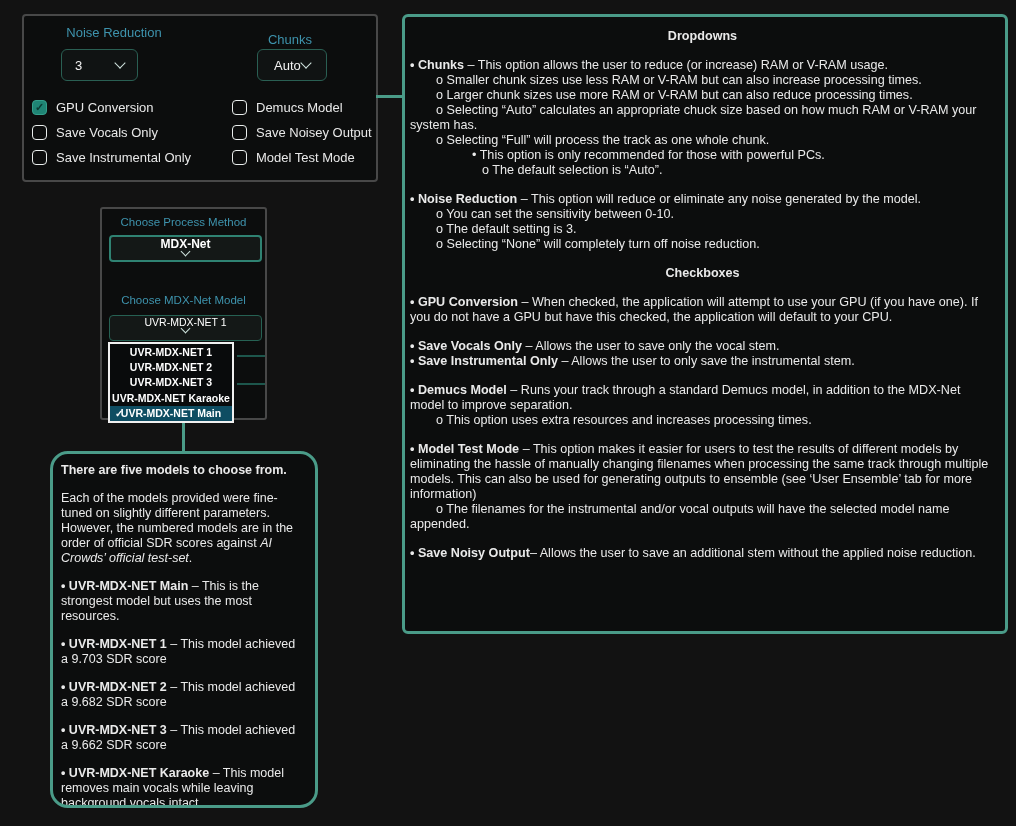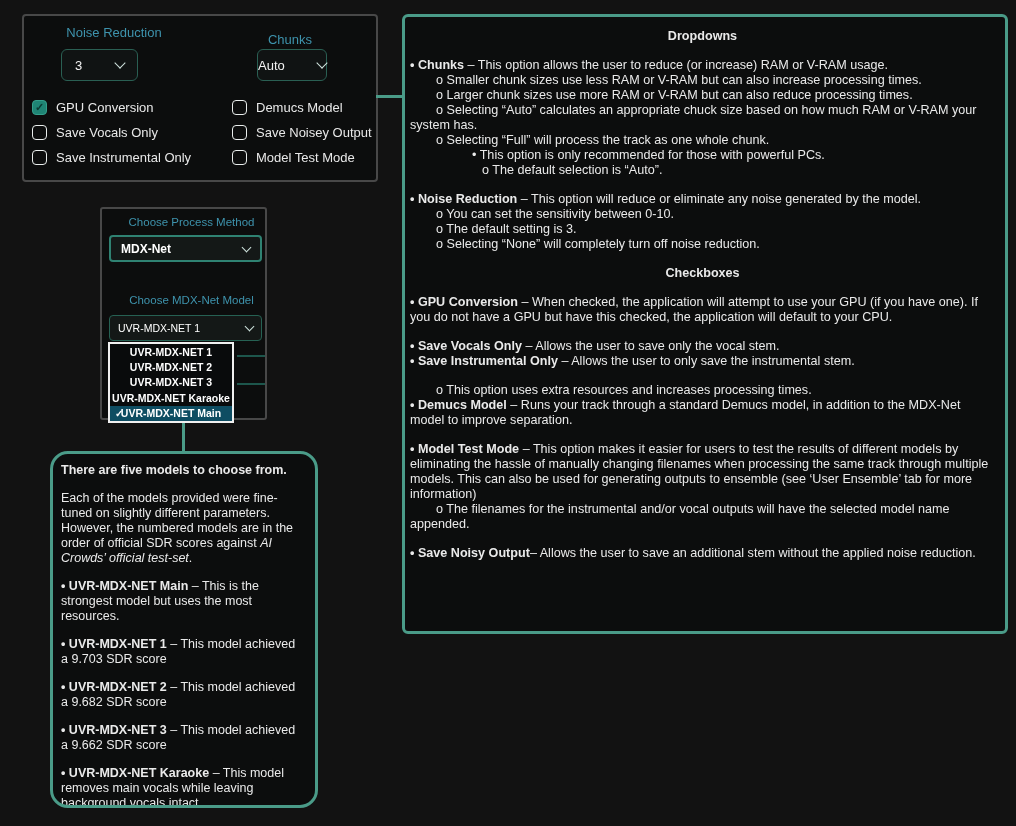--- a/index.html
+++ b/index.html
@@ -11,21 +11,21 @@
 
   
   #options-panel{left:22px;top:14px;width:356px;height:168px;}
   .opt-label{position:absolute;color:#3e93ad;font-size:13px;text-align:center;}
   .lbl-nr{left:24px;top:9px;width:132px;}
   .lbl-ch{left:228px;top:16px;width:76px;}
   .select{position:absolute;display:flex;align-items:center;justify-content:space-between;
           background:#101313;border:1px solid #2a5f53;border-radius:6px;color:#f2f2f2;
           box-sizing:border-box;cursor:pointer;}
   .sel-nr{left:37px;top:33px;width:77px;height:32px;font-size:13px;padding:0 13px;}
-  .sel-ch{left:233px;top:33px;width:70px;height:32px;font-size:13px;padding:0 0;}
+  .sel-ch{left:233px;top:33px;width:70px;height:32px;font-size:13px;padding:0 16px;}
   .chev{width:7px;height:7px;border-right:1.5px solid #cfe3de;border-bottom:1.5px solid #cfe3de;
         transform:rotate(45deg);margin-top:-4px;flex:none;}
   .cb-col{position:absolute;display:flex;flex-direction:column;gap:10px;}
   .cb-left{left:8px;top:84px;}
   .cb-right{left:208px;top:84px;}
   .cbrow{display:flex;align-items:center;gap:9px;height:15px;cursor:pointer;}
   .cb{width:15px;height:15px;border:1.5px solid #e9edec;border-radius:4px;box-sizing:border-box;
       display:flex;align-items:center;justify-content:center;flex:none;background:transparent;}
   .cb.checked{background:#1f8575;border-color:#35a08c;}
   .tick{color:#0b3b33;font-size:11px;font-weight:bold;line-height:1;}
@@ -40,24 +40,24 @@
               color:#eaeaea;font-size:12.6px;line-height:15px;}
   #help-panel .gap{height:14px;}
   .ln{margin:0;}
   .bhead{margin:0;text-align:center;font-weight:bold;}
   .ind1{text-indent:26px;}
   .ind2{text-indent:62px;}
   .ind3{text-indent:72px;}
 
   
   #process-panel{left:100px;top:207px;width:167px;height:213px;border-radius:3px;}
-  .pp-label{position:absolute;left:8px;width:100%;text-align:center;color:#3e93ad;font-size:11.5px;}
+  .pp-label{position:absolute;left:0;width:100%;text-align:center;color:#3e93ad;font-size:11.5px;}
   .pp1{top:7px;} .pp2{top:85px;}
   .select2{position:absolute;left:7px;width:153px;display:flex;align-items:center;
-           justify-content:space-between;box-sizing:border-box;background:#141817;color:#fff;cursor:pointer;}
+           justify-content:flex-start;box-sizing:border-box;background:#141817;color:#fff;cursor:pointer;flex-direction:column;}
   .sel-method{top:26px;height:27px;border:2px solid #2f8272;border-radius:4px;
               font-size:12px;font-weight:bold;padding:0 10px;}
   .sel-model{top:106px;height:26px;border:1px solid #266153;border-radius:4px;
              font-size:10.5px;padding:0 8px;}
   .chev2{width:6px;height:6px;border-right:1.4px solid #cfe3de;border-bottom:1.4px solid #cfe3de;
          transform:rotate(45deg);margin-top:-3px;flex:none;}
   .hline{position:absolute;height:2px;background:#1d564c;}
   .hl1{left:135px;top:146px;width:28px;}
   .hl2{left:135px;top:174px;width:28px;}
 
@@ -143,22 +143,22 @@
       <p class="ln ind1">o The default setting is 3.</p>
       <p class="ln ind1">o Selecting “None” will completely turn off noise reduction.</p>
       <div class="gap"></div>
       <p class="bhead">Checkboxes</p>
       <div class="gap"></div>
       <p class="ln"><b>• GPU Conversion </b>– When checked, the application will attempt to use your GPU (if you have one). If you do not have a GPU but have this checked, the application will default to your CPU.</p>
       <div class="gap"></div>
       <p class="ln"><b>• Save Vocals Only </b>– Allows the user to save only the vocal stem.</p>
       <p class="ln"><b>• Save Instrumental Only </b>– Allows the user to only save the instrumental stem.</p>
       <div class="gap"></div>
+      <p class="ln"><b>• Demucs Model </b>– Runs your track through a standard Demucs model, in addition to the MDX-Net model to improve separation.</p>
       <p class="ln ind1">o This option uses extra resources and increases processing times.</p>
-      <p class="ln"><b>• Demucs Model </b>– Runs your track through a standard Demucs model, in addition to the MDX-Net model to improve separation.</p>
       <div class="gap"></div>
       <p class="ln"><b>• Model Test Mode </b>– This option makes it easier for users to test the results of different models by eliminating the hassle of manually changing filenames when processing the same track through multiple models. This can also be used for generating outputs to ensemble (see ‘User Ensemble’ tab for more information)</p>
       <p class="ln ind1">o The filenames for the instrumental and/or vocal outputs will have the selected model name appended.</p>
       <div class="gap"></div>
       <p class="ln"><b>• Save Noisy Output</b>– Allows the user to save an additional stem without the applied noise reduction.</p>
     </div>
 
   <div class="panel grey" id="process-panel">
     <div class="pp-label pp1">Choose Process Method</div>
     <div class="select2 sel-method">

